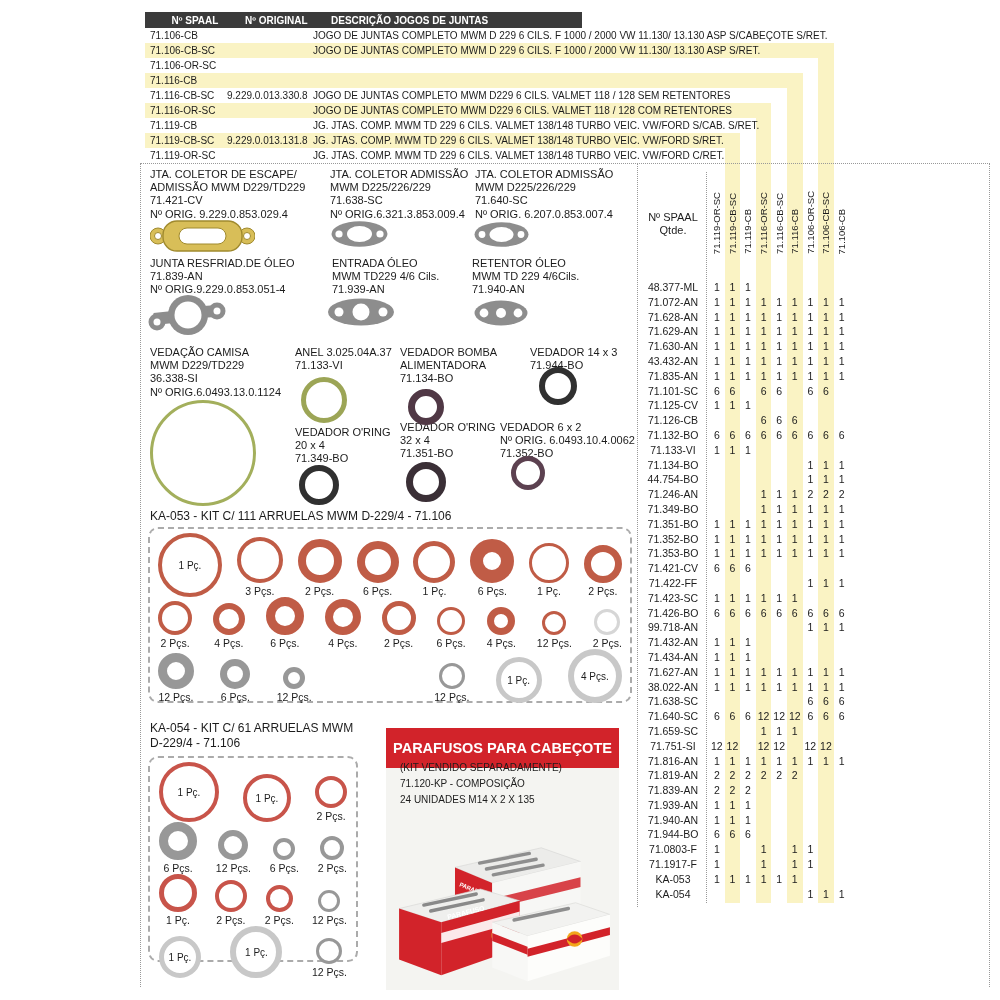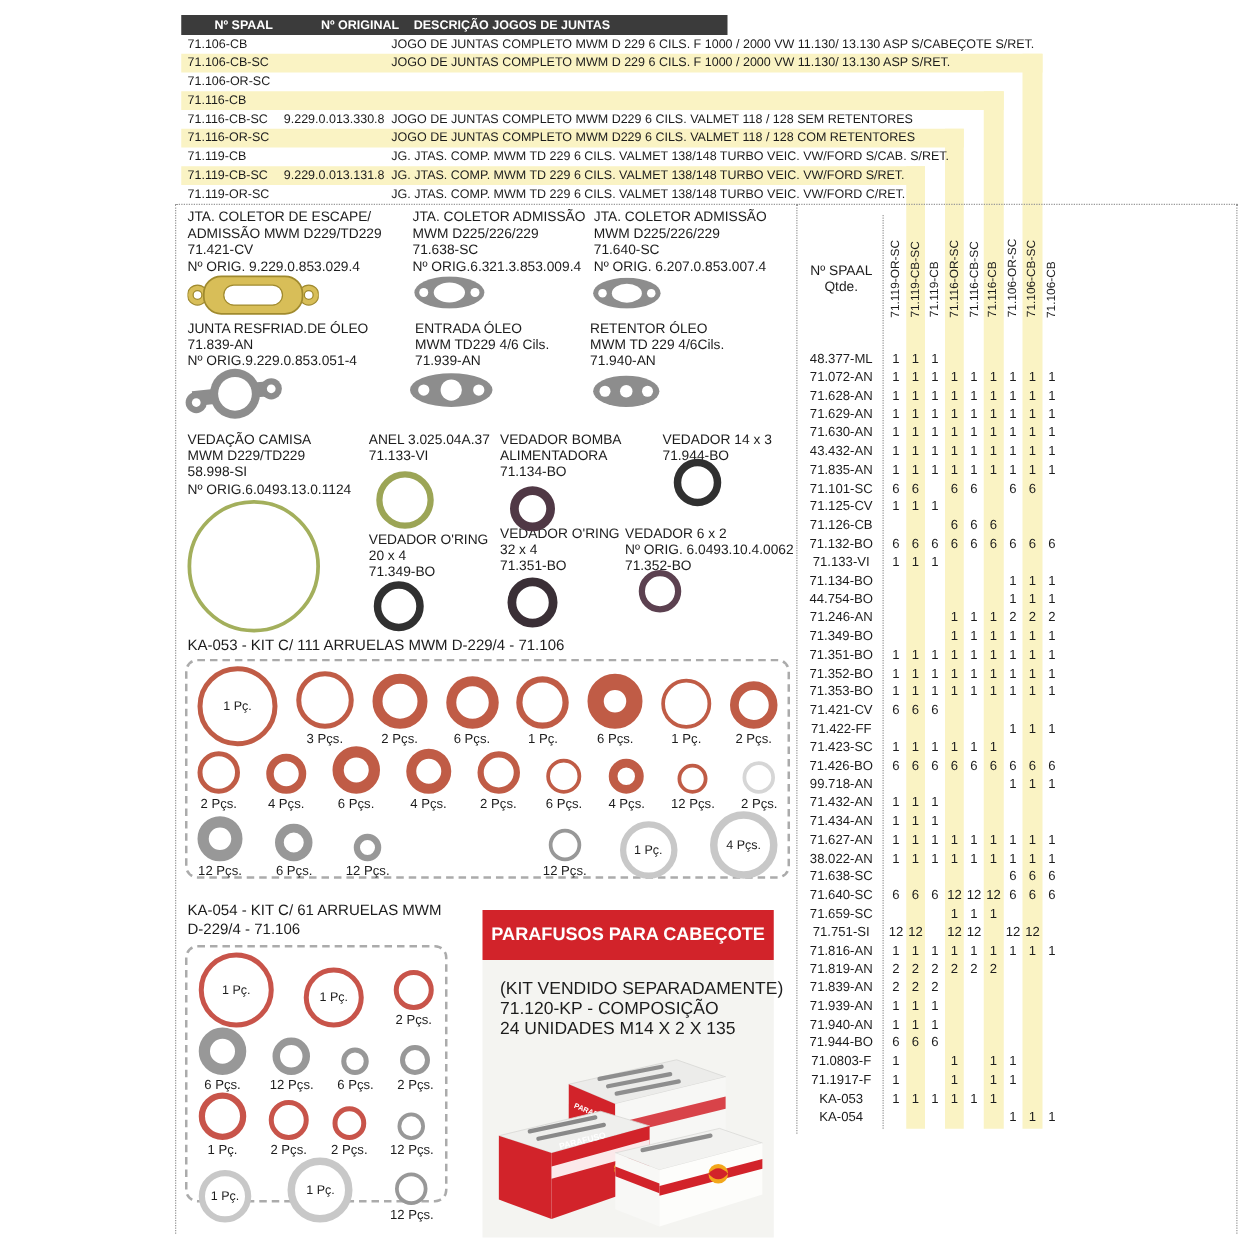--- a/index.html
+++ b/index.html
@@ -5,21 +5,21 @@
   *{margin:0;padding:0;box-sizing:border-box}
   html,body{width:1000px;height:1000px}
   body{background:#fff;font-family:"Liberation Sans",sans-serif;color:#1c1c1c;position:relative;overflow:hidden}
   
   #yellow-layer{position:absolute;inset:0;z-index:0}
   .ystrip,.yrow{position:absolute;background:var(--yellow,#FAF3C4)}
   
   #top-header{position:absolute;left:145px;top:12px;width:437px;height:16px;background:var(--header-dark,#3B3B3B);
     display:flex;align-items:center;color:#fff;font-weight:bold;font-size:10px;z-index:2;white-space:nowrap}
   #top-header .h1{width:100px;text-align:center}
-  #top-header .h2{width:86px;text-align:center}
+  #top-header .h2{width:86px;}
   #top-header .h3{flex:1;text-align:left}
   #top-rows{position:absolute;left:145px;top:28px;width:715px;z-index:2}
   .trow{display:flex;height:15px;line-height:15px;font-size:10px;white-space:nowrap}
   .tc1{width:82px;padding-left:5px}
   .tc2{width:86px}
   .tc3{flex:1}
   
   .dot-h{position:absolute;border-top:1px dotted #999;z-index:1}
   .dot-v{position:absolute;border-left:1px dotted #999;z-index:1}
   
@@ -35,21 +35,21 @@
   .wrow{display:flex;align-items:flex-end;justify-content:space-between}
   .witem{display:flex;flex-direction:column;align-items:center;justify-content:flex-end}
   .ring{border-style:solid;border-radius:50%;display:flex;align-items:center;justify-content:center;background:#fff}
   .wlabel{font-size:10.5px;margin-top:2px;white-space:nowrap}
   .wlabel.inside{margin:0;font-size:10px}
   .wspacer{height:1px}
   
   #par-banner{position:absolute;left:386px;top:728px;width:233px;height:40px;background:var(--red-banner,#D2232A);
     color:#fff;display:flex;align-items:center;justify-content:center;font-size:14.5px;font-weight:bold;z-index:2}
   #par-panel{position:absolute;left:386px;top:768px;width:233px;height:222px;background:#F4F4F1;z-index:1}
-  #par-text{position:absolute;left:400px;top:782px;font-size:14px;line-height:16px;white-space:pre-line;z-index:2}
+  #par-text{position:absolute;left:400px;top:760px;font-size:10px;line-height:16px;white-space:pre-line;z-index:2}
   #par-boxes{position:absolute;left:392px;top:838px;width:225px;height:152px;z-index:2}
   
   #matrix{position:absolute;left:640px;top:168px;width:212px;z-index:2}
   #matrix-head{display:flex;height:112px}
   #matrix-head .mh-label{width:66px;display:flex;align-items:center;justify-content:center;text-align:center;
     font-size:11px;line-height:13.5px;white-space:pre-line}
   #matrix-cols{display:flex;align-items:flex-end;padding:0 0 26px 3px}
   .mcolh{width:15.6px;display:flex;justify-content:center}
   .mcolh span{writing-mode:vertical-rl;transform:rotate(180deg);font-size:9.5px;white-space:nowrap}
   .mrow{display:flex;height:14.8px;line-height:14.8px;font-size:10.5px}
@@ -144,21 +144,21 @@
 71.839-AN
 Nº ORIG.9.229.0.853.051-4</div>
 <div class="pblock" style="left:332px;top:257px">ENTRADA ÓLEO
 MWM TD229 4/6 Cils.
 71.939-AN</div>
 <div class="pblock" style="left:472px;top:257px">RETENTOR ÓLEO
 MWM TD 229 4/6Cils.
 71.940-AN</div>
 <div class="pblock" style="left:150px;top:346px">VEDAÇÃO CAMISA
 MWM D229/TD229
-58.998-SI
+36.338-SI
 Nº ORIG.6.0493.13.0.1124</div>
 <div class="pblock" style="left:295px;top:346px">ANEL 3.025.04A.37
 71.133-VI</div>
 <div class="pblock" style="left:400px;top:346px">VEDADOR BOMBA
 ALIMENTADORA
 71.134-BO</div>
 <div class="pblock" style="left:530px;top:346px">VEDADOR 14 x 3
 71.944-BO</div>
 <div class="pblock" style="left:295px;top:426px">VEDADOR O'RING
 20 x 4

